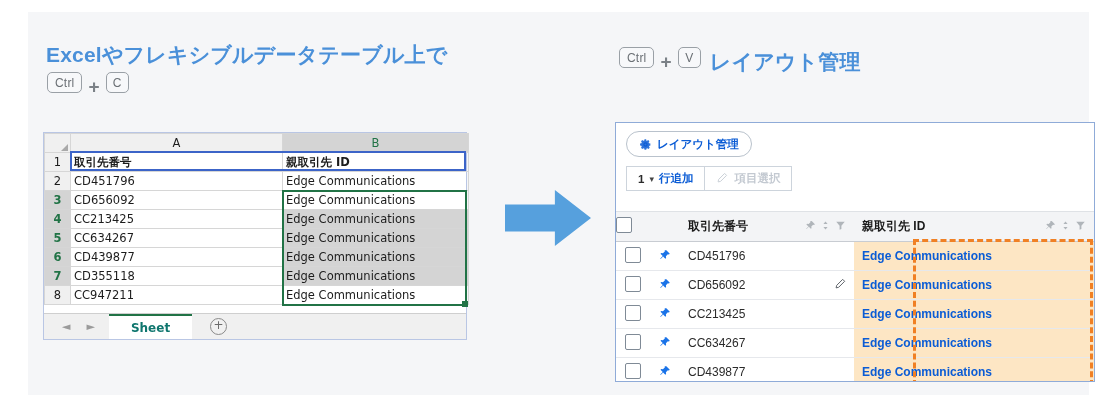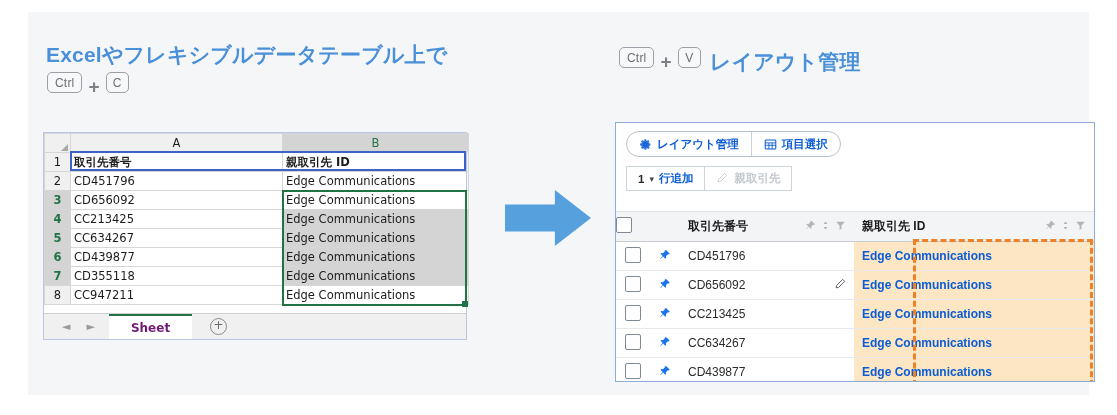--- a/index.html
+++ b/index.html
@@ -77,21 +77,21 @@
     border:2px solid #217346;box-sizing:border-box;pointer-events:none;}
   .xl-handle{position:absolute;right:-3px;bottom:-3px;width:6px;height:6px;background:#217346;}
 
   .xl-sheetbar{
     position:absolute;left:0;bottom:0;width:100%;height:26px;
     background:#f0f0f0;border-top:1px solid #cfcfcf;
     display:flex;align-items:center;box-sizing:border-box;
   }
   .xl-navs{display:flex;gap:16px;padding:0 14px 0 18px;color:#9b9b9b;font-size:11px;}
   .xl-tab{
-    background:#ffffff;color:#701a75;font-size:12px;font-weight:bold;
+    background:#ffffff;color:#0f766e;font-size:12px;font-weight:bold;
     padding:4px 22px;border-top:2px solid #217346;
     height:100%;display:flex;align-items:center;box-sizing:border-box;
   }
   .xl-add{
     margin-left:18px;width:15px;height:15px;border:1.3px solid #8a8a8a;border-radius:50%;
     color:#6a6a6a;font-size:12px;line-height:13px;text-align:center;
   }
 
   
   .ft{
@@ -249,47 +249,35 @@
       <div class="pillgrp">
         <div class="pill">
           <span class="ico">
             <svg viewBox="0 0 16 16" width="13" height="13">
                 <path fill="#0b5cd5" d="M8 5.3a2.7 2.7 0 100 5.4 2.7 2.7 0 000-5.4zm0 4a1.3 1.3 0 110-2.6 1.3 1.3 0 010 2.6z"></path>
                 <path fill="#0b5cd5" d="M14 9.1V6.9l-1.6-.3a4.7 4.7 0 00-.5-1.2l.9-1.3-1.5-1.5-1.3.9a4.7 4.7 0 00-1.2-.5L8.9 1.4H6.8l-.3 1.6c-.4.1-.8.3-1.2.5l-1.3-.9-1.5 1.5.9 1.3c-.2.4-.4.8-.5 1.2l-1.6.3v2.2l1.6.3c.1.4.3.8.5 1.2l-.9 1.3 1.5 1.5 1.3-.9c.4.2.8.4 1.2.5l.3 1.6h2.1l.3-1.6c.4-.1.8-.3 1.2-.5l1.3.9 1.5-1.5-.9-1.3c.2-.4.4-.8.5-1.2l1.6-.3z" opacity=".85"></path>
               </svg>
           </span>
           <span>レイアウト管理</span>
         </div>
-        <div class="pill">
-          <span class="ico">
-            <svg viewBox="0 0 16 16" width="13" height="13">
-                <rect x="1.5" y="2.5" width="13" height="11" rx="1" fill="none" stroke="#0b5cd5" stroke-width="1.3"></rect>
-                <line x1="1.5" y1="6" x2="14.5" y2="6" stroke="#0b5cd5" stroke-width="1.1"></line>
-                <line x1="1.5" y1="9" x2="14.5" y2="9" stroke="#0b5cd5" stroke-width="1.1"></line>
-                <line x1="6" y1="6" x2="6" y2="13.5" stroke="#0b5cd5" stroke-width="1.1"></line>
-                <line x1="10" y1="6" x2="10" y2="13.5" stroke="#0b5cd5" stroke-width="1.1"></line>
-              </svg>
-          </span>
-          <span>項目選択</span>
-        </div>
       </div>
 
       <div class="ft-actions">
         <div class="abtn">
           <span class="num">1</span>
           <span class="chev">▾</span>
           <span class="lbl">行追加</span>
         </div>
         <div class="abtn off">
           <span class="ico">
             <svg viewBox="0 0 16 16" width="12" height="12">
                 <path d="M11.5 1.9l2.6 2.6-8 8-3.3.7.7-3.3z" fill="none" stroke="#c9cfd6" stroke-width="1.3"></path>
               </svg>
           </span>
-          <span class="lbl">親取引先</span>
+          <span class="lbl">項目選択</span>
         </div>
       </div>
     </div>
 
     <div class="ft-table">
       <table class="tbl">
         <tbody>
             <tr>
           <th class="c-chk">
             <span class="chk"></span>

